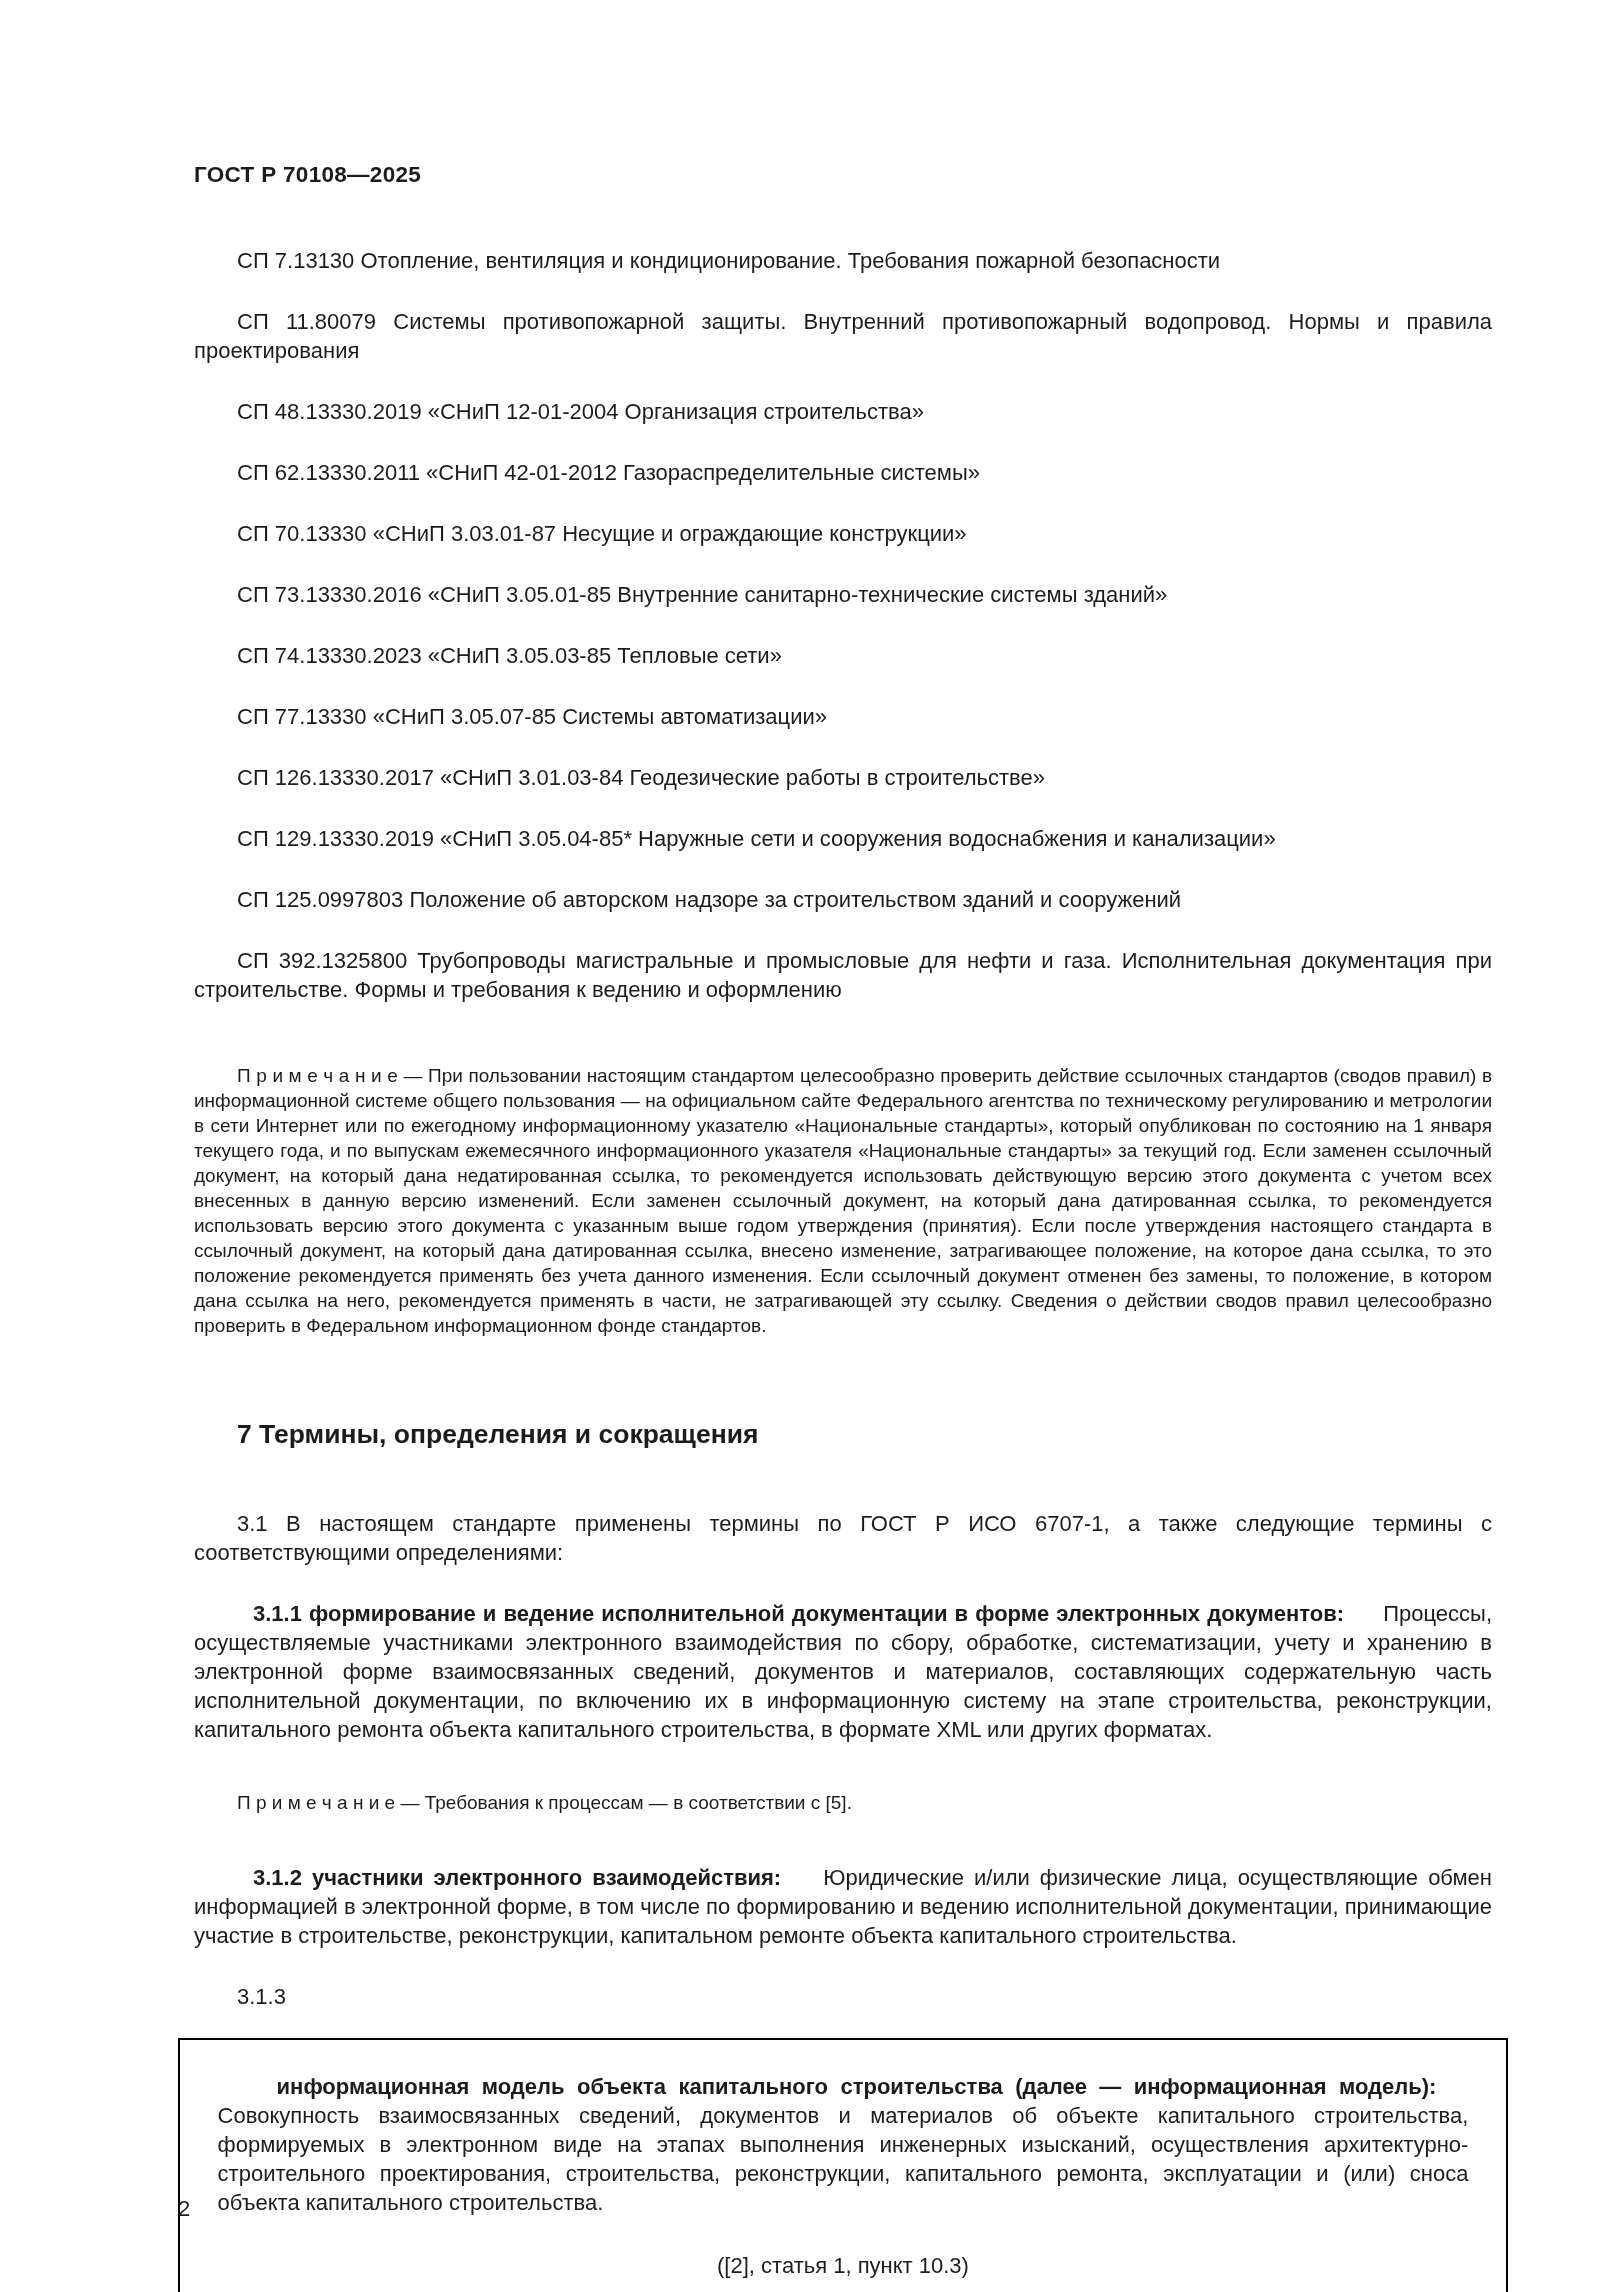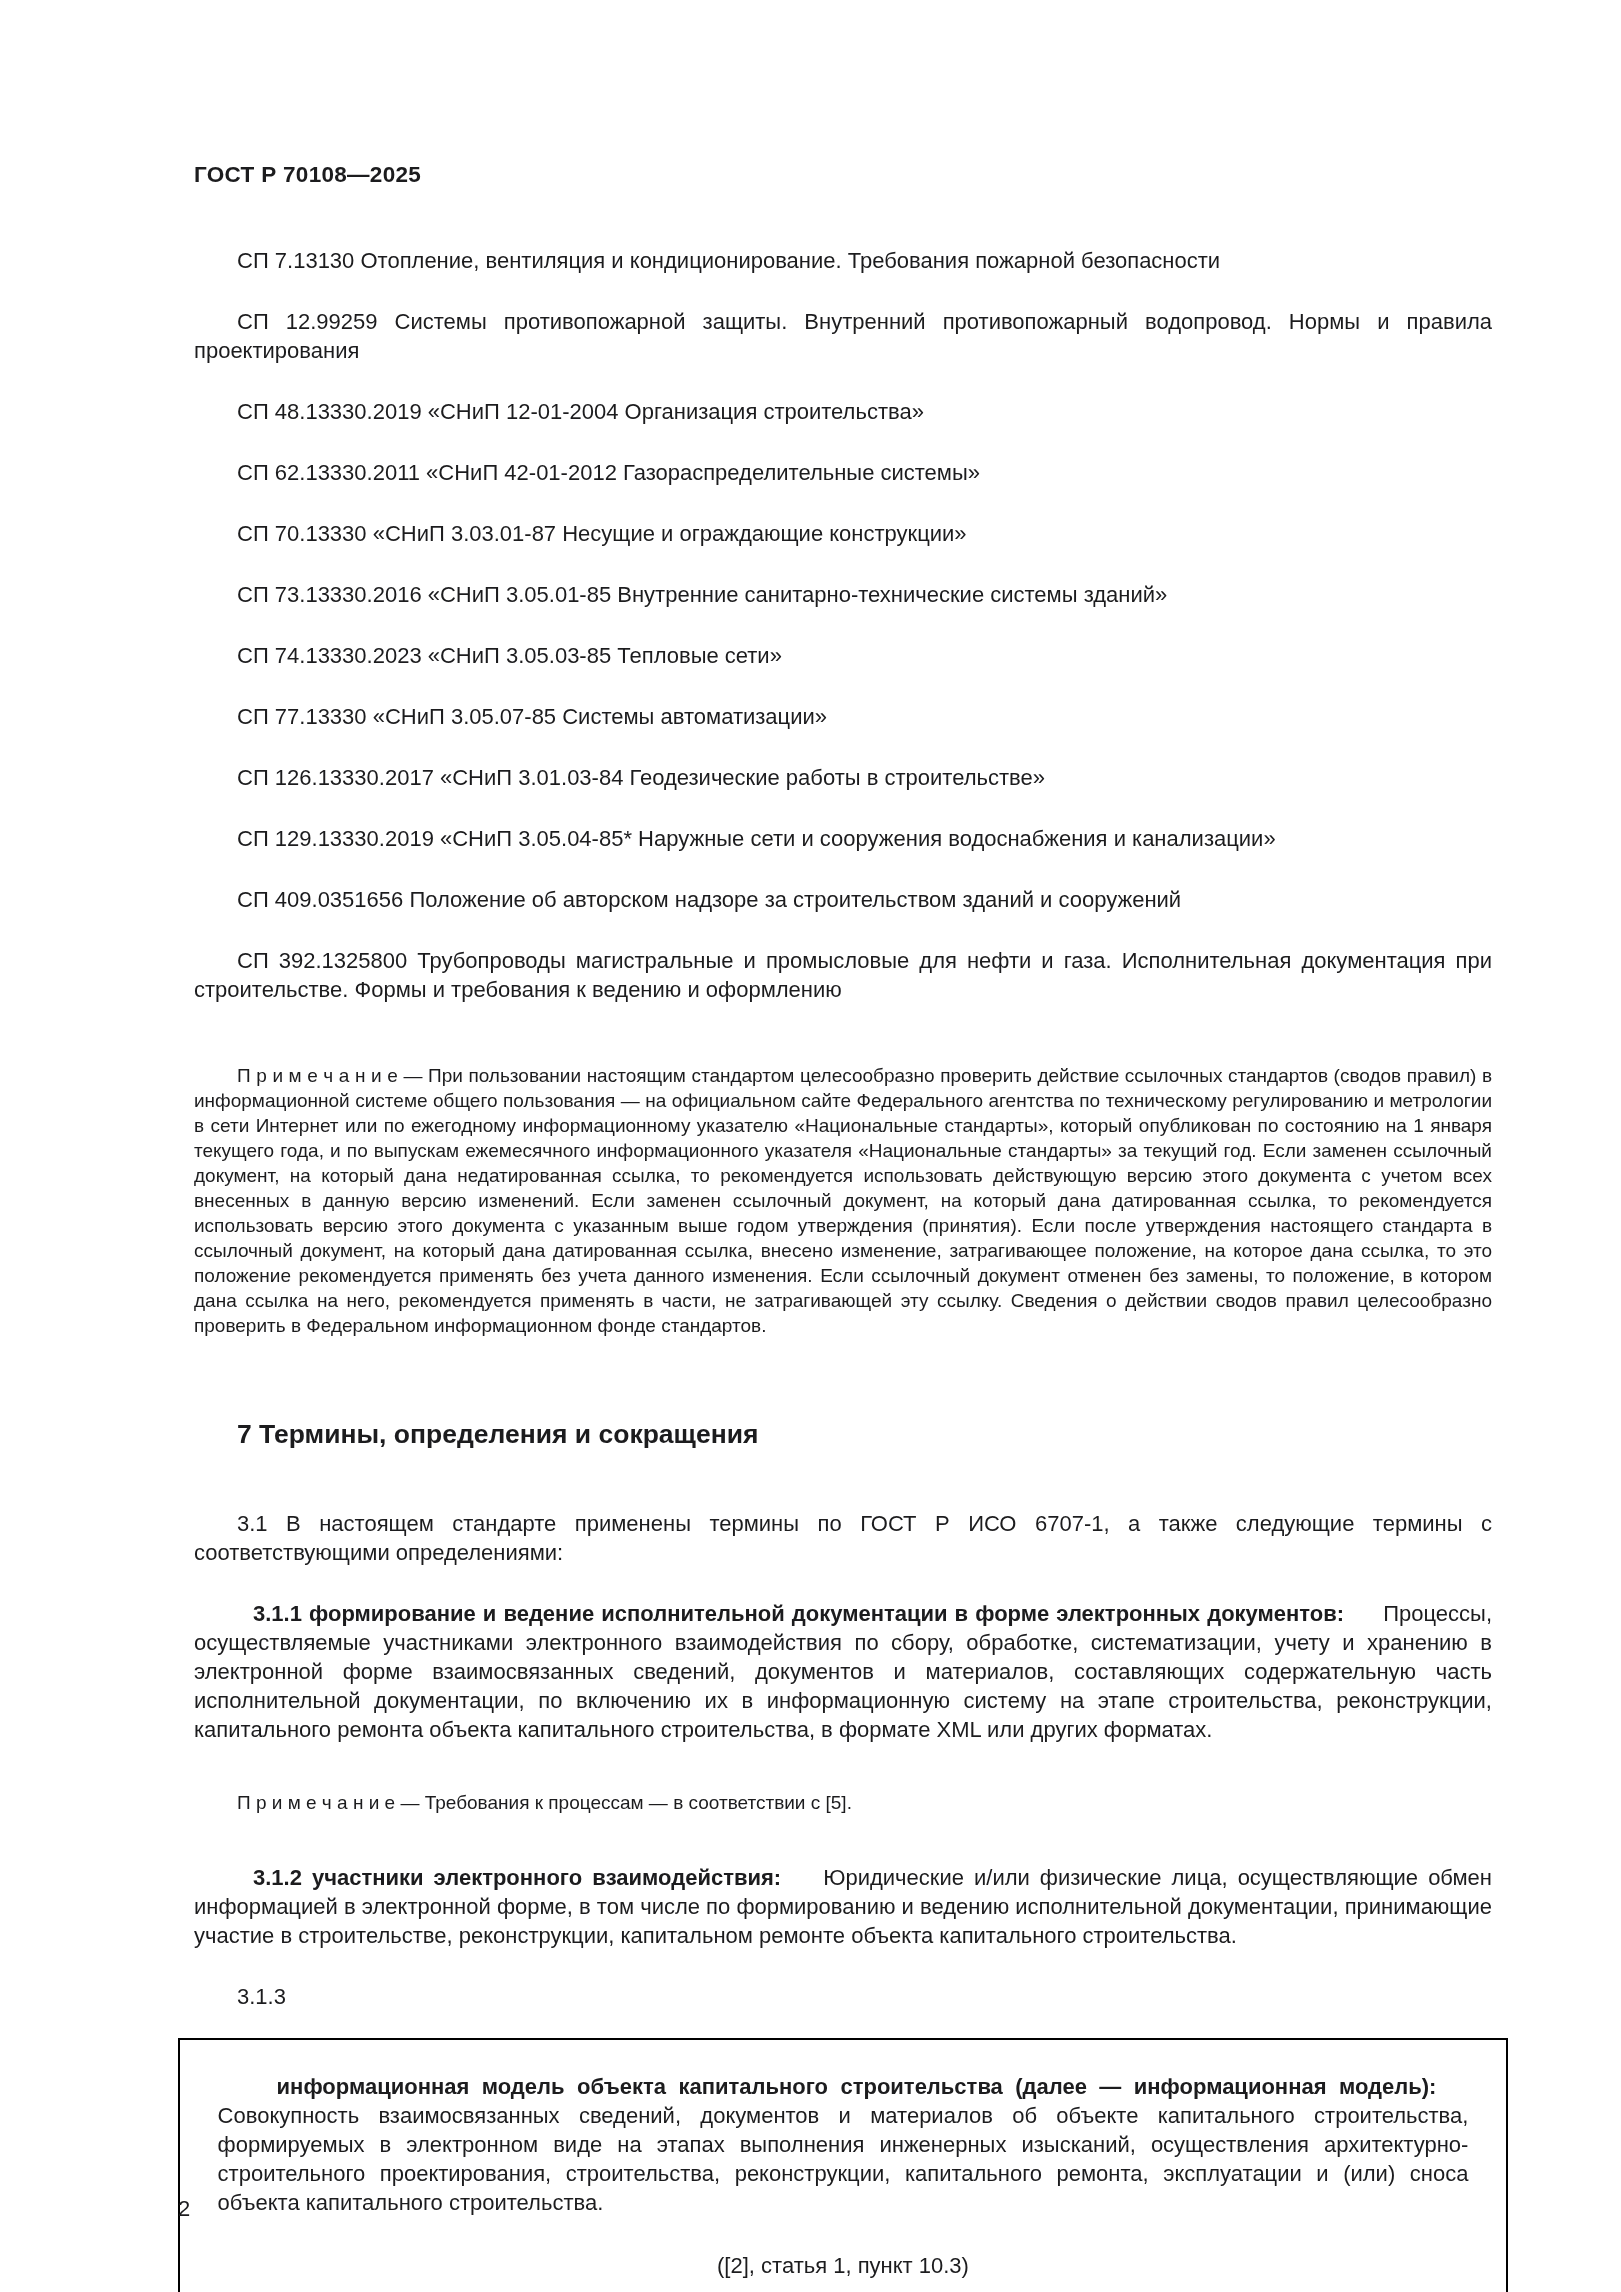--- a/index.html
+++ b/index.html
@@ -71,30 +71,30 @@
 </style>
 </head>
 <body>
 
 <div class="page">
   <div class="content">
 
     <div class="doc-header">ГОСТ Р 70108—2025</div>
 
     <p class="ref">СП 7.13130 Отопление, вентиляция и кондиционирование. Требования пожарной безопасности</p>
-    <p class="ref">СП 12.99259 Системы противопожарной защиты. Внутренний противопожарный водопровод. Нормы и правила проектирования</p>
+    <p class="ref">СП 11.80079 Системы противопожарной защиты. Внутренний противопожарный водопровод. Нормы и правила проектирования</p>
     <p class="ref">СП 48.13330.2019 «СНиП 12-01-2004 Организация строительства»</p>
     <p class="ref">СП 62.13330.2011 «СНиП 42-01-2012 Газораспределительные системы»</p>
     <p class="ref">СП 70.13330 «СНиП 3.03.01-87 Несущие и ограждающие конструкции»</p>
     <p class="ref">СП 73.13330.2016 «СНиП 3.05.01-85 Внутренние санитарно-технические системы зданий»</p>
     <p class="ref">СП 74.13330.2023 «СНиП 3.05.03-85 Тепловые сети»</p>
     <p class="ref">СП 77.13330 «СНиП 3.05.07-85 Системы автоматизации»</p>
     <p class="ref">СП 126.13330.2017 «СНиП 3.01.03-84 Геодезические работы в строительстве»</p>
     <p class="ref">СП 129.13330.2019 «СНиП 3.05.04-85* Наружные сети и сооружения водоснабжения и канализации»</p>
-    <p class="ref">СП 409.0351656 Положение об авторском надзоре за строительством зданий и сооружений</p>
+    <p class="ref">СП 125.0997803 Положение об авторском надзоре за строительством зданий и сооружений</p>
     <p class="ref">СП 392.1325800 Трубопроводы магистральные и промысловые для нефти и газа. Исполнительная документация при строительстве. Формы и требования к ведению и оформлению</p>
 
     <p class="note note-refs">П р и м е ч а н и е  — При пользовании настоящим стандартом целесообразно проверить действие ссылочных стандартов (сводов правил) в информационной системе общего пользования — на официальном сайте Федерального агентства по техническому регулированию и метрологии в сети Интернет или по ежегодному информационному указателю «Национальные стандарты», который опубликован по состоянию на 1 января текущего года, и по выпускам ежемесячного информационного указателя «Национальные стандарты» за текущий год. Если заменен ссылочный документ, на который дана недатированная ссылка, то рекомендуется использовать действующую версию этого документа с учетом всех внесенных в данную версию изменений. Если заменен ссылочный документ, на который дана датированная ссылка, то рекомендуется использовать версию этого документа с указанным выше годом утверждения (принятия). Если после утверждения настоящего стандарта в ссылочный документ, на который дана датированная ссылка, внесено изменение, затрагивающее положение, на которое дана ссылка, то это положение рекомендуется применять без учета данного изменения. Если ссылочный документ отменен без замены, то положение, в котором дана ссылка на него, рекомендуется применять в части, не затрагивающей эту ссылку. Сведения о действии сводов правил целесообразно проверить в Федеральном информационном фонде стандартов.</p>
 
     <h2 class="section-heading">7 Термины, определения и сокращения</h2>
 
     <p class="body">3.1 В настоящем стандарте применены термины по ГОСТ Р ИСО 6707-1, а также следующие термины с соответствующими определениями:</p>
 
     <p class="body"><span class="b">3.1.1 формирование и ведение исполнительной документации в форме электронных документов:</span><span> Процессы, осуществляемые участниками электронного взаимодействия по сбору, обработке, систематизации, учету и хранению в электронной форме взаимосвязанных сведений, документов и материалов, составляющих содержательную часть исполнительной документации, по включению их в информационную систему на этапе строительства, реконструкции, капитального ремонта объекта капитального строительства, в формате XML или других форматах.</span></p>
 

